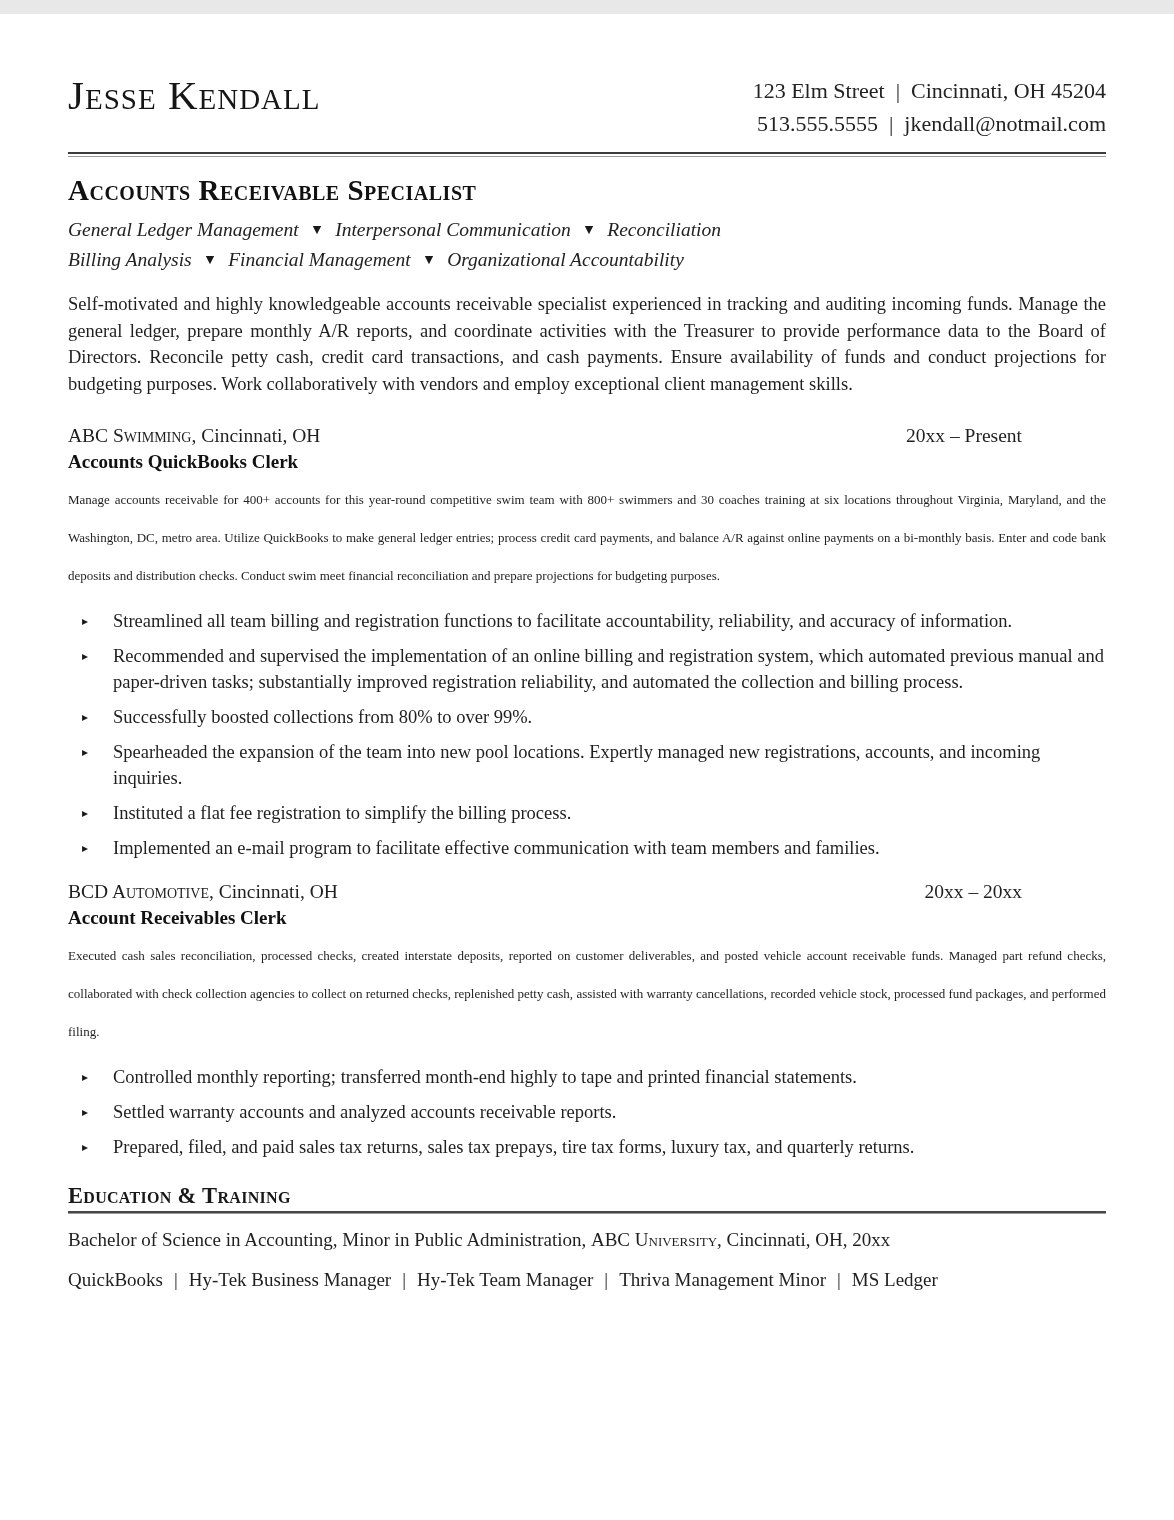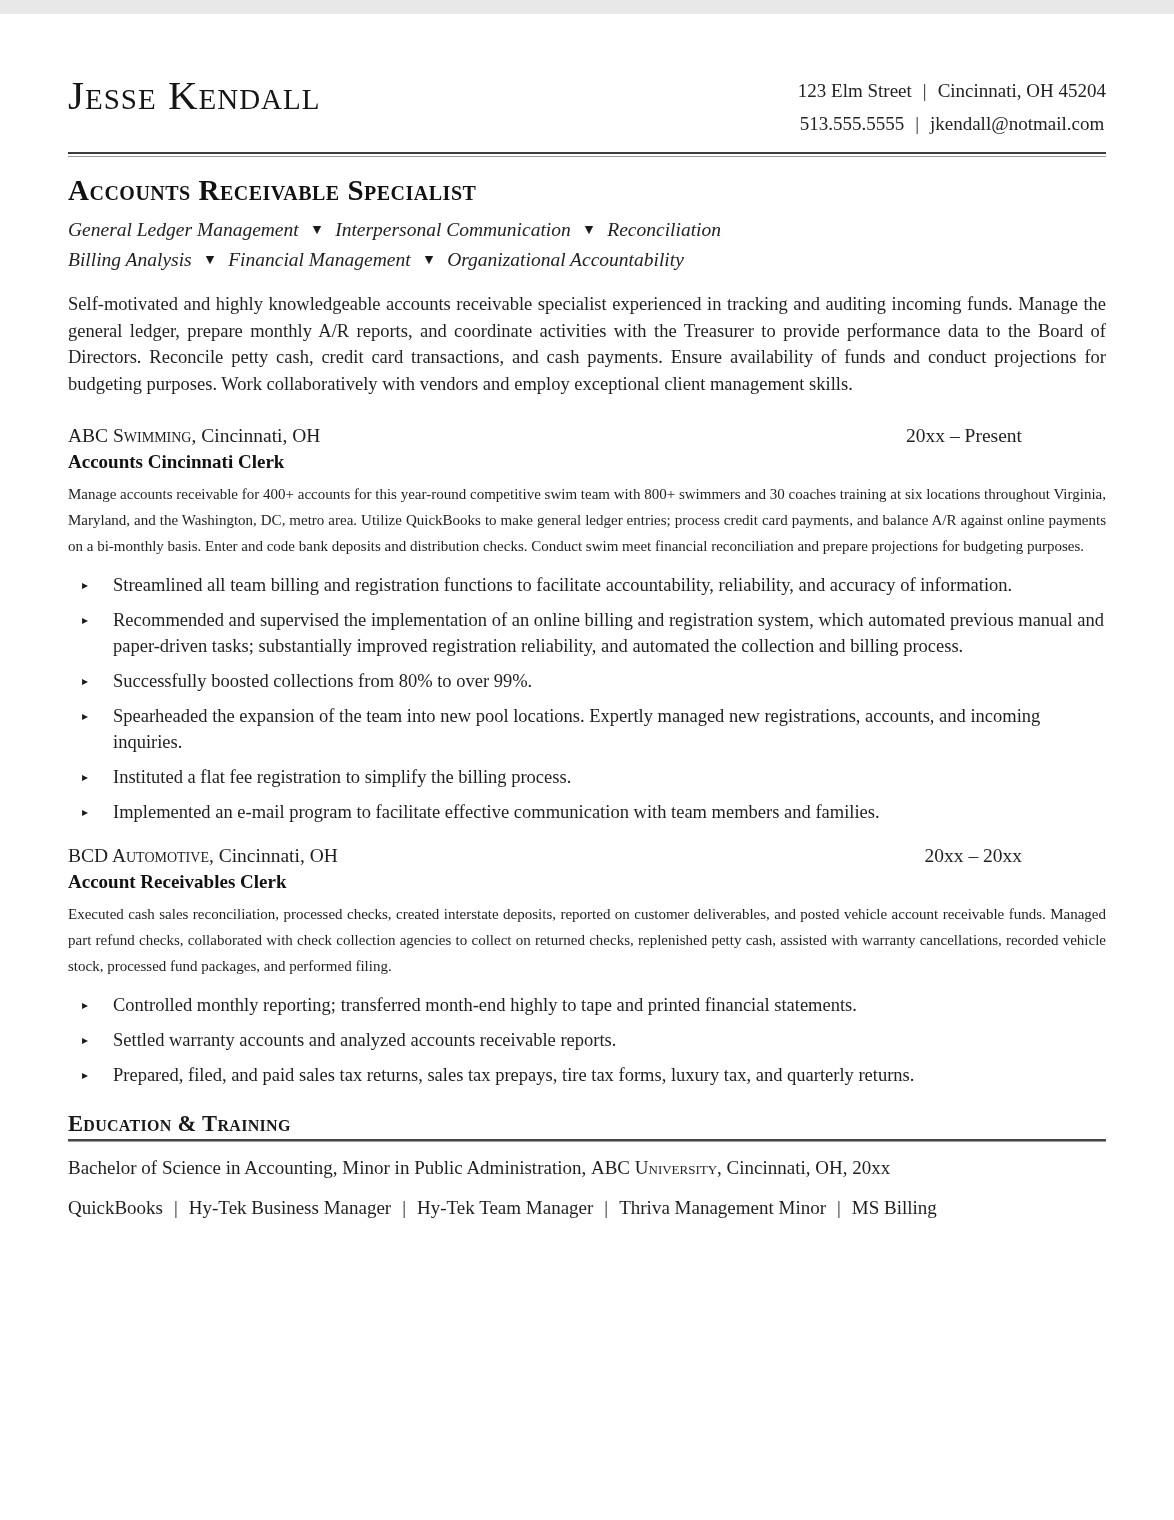--- a/index.html
+++ b/index.html
@@ -8,21 +8,21 @@
     position:relative; overflow:hidden; color:#1f1f1f;
     font-family:"Liberation Serif","DejaVu Serif",serif;
   }
   .content { padding:58px 68px 0 68px; }
 
   .header-row { display:flex; justify-content:space-between; align-items:flex-start; }
   .name {
     font-variant:small-caps; font-size:41px; line-height:46px;
     font-weight:400; letter-spacing:1px; color:#161616; margin:0;
   }
-  .contact { text-align:center; font-size:19px; line-height:33px; margin-top:2px; color:#222; }
+  .contact { text-align:right; font-size:22px; line-height:33px; margin-top:2px; color:#222; }
   .pipe { display:inline-block; margin:0 11px; color:#2a2a2a; }
 
   .divider { margin-top:12px; height:2px; border-top:2px solid #3c3c3c; border-bottom:1px solid #9a9a9a; }
 
   .title {
     margin:16px 0 0 0; font-variant:small-caps; font-size:29px; line-height:34px;
     font-weight:700; letter-spacing:0.5px; color:#111;
   }
 
   .skills { margin-top:9px; font-style:italic; font-size:19.5px; line-height:27px; color:#222; }
@@ -36,21 +36,21 @@
   .sec-heading {
     margin:26px 0 0 0; font-variant:small-caps; font-size:22.5px; line-height:27px;
     font-weight:600; letter-spacing:0.3px; color:#181818;
     padding-bottom:2px; border-bottom:2px solid #474747; box-shadow:0 1px 0 #9a9a9a;
   }
 
   .job-head { display:flex; justify-content:space-between; margin-top:25px; font-size:19.5px; line-height:27px; }
   .company { font-variant:small-caps; }
   .dates { padding-right:84px; white-space:nowrap; }
   .job-title { font-weight:700; font-size:19px; line-height:26px; color:#111; }
-  .job-desc { margin:6px 0 0 0; font-size:15px; line-height:26px; text-align:justify; }
+  .job-desc { margin:6px 0 0 0; font-size:13px; line-height:38px; text-align:justify; }
 
   .bullets { margin:13px 0 0 0; padding:0; list-style:none; }
   .bullets li { display:flex; margin-bottom:9px; font-size:18.5px; line-height:26px; padding-left:14px; }
   .bullet-marker {
     flex:0 0 31px; width:31px; font-family:"DejaVu Sans",sans-serif;
     font-size:12px; line-height:26px; color:#1a1a1a;
   }
   .bullet-text { flex:1; }
 
   .edu-line, .tech-line { margin:13px 0 0 0; font-size:19px; line-height:27px; }
@@ -85,21 +85,21 @@
     </div>
 
     <p class="summary">Self-motivated and highly knowledgeable accounts receivable specialist experienced in tracking and auditing incoming funds. Manage the general ledger, prepare monthly A/R reports, and coordinate activities with the Treasurer to provide performance data to the Board of Directors. Reconcile petty cash, credit card transactions, and cash payments. Ensure availability of funds and conduct projections for budgeting purposes. Work collaboratively with vendors and employ exceptional client management skills.</p>
 
 
     <div>
       <div class="job-head">
         <div><span class="company">ABC Swimming</span><span>, Cincinnati, OH</span></div>
         <span class="dates">20xx – Present</span>
       </div>
-      <div class="job-title">Accounts Cincinnati Clerk</div>
+      <div class="job-title">Accounts QuickBooks Clerk</div>
       <p class="job-desc">Manage accounts receivable for 400+ accounts for this year-round competitive swim team with 800+ swimmers and 30 coaches training at six locations throughout Virginia, Maryland, and the Washington, DC, metro area. Utilize QuickBooks to make general ledger entries; process credit card payments, and balance A/R against online payments on a bi-monthly basis. Enter and code bank deposits and distribution checks. Conduct swim meet financial reconciliation and prepare projections for budgeting purposes.</p>
       <ul class="bullets">
         <li>
             <span class="bullet-marker">▸</span>
             <span class="bullet-text">Streamlined all team billing and registration functions to facilitate accountability, reliability, and accuracy of information.</span>
           </li>
         <li>
             <span class="bullet-marker">▸</span>
             <span class="bullet-text">Recommended and supervised the implementation of an online billing and registration system, which automated previous manual and paper-driven tasks; substantially improved registration reliability, and automated the collection and billing process.</span>
           </li>
@@ -141,17 +141,17 @@
         <li>
             <span class="bullet-marker">▸</span>
             <span class="bullet-text">Prepared, filed, and paid sales tax returns, sales tax prepays, tire tax forms, luxury tax, and quarterly returns.</span>
           </li>
       </ul>
     </div>
 
     <h3 class="sec-heading" style="margin-top:22px;">Education &amp; Training</h3>
     <p class="edu-line"><span>Bachelor of Science in Accounting, Minor in Public Administration, </span><span class="school">ABC University</span><span>, Cincinnati, OH, 20xx</span></p>
 
-    <p class="tech-line"><span>QuickBooks</span><span class="pipe">|</span><span>Hy-Tek Business Manager</span><span class="pipe">|</span><span>Hy-Tek Team Manager</span><span class="pipe">|</span><span>Thriva Management Minor</span><span class="pipe">|</span><span>MS Billing</span></p>
+    <p class="tech-line"><span>QuickBooks</span><span class="pipe">|</span><span>Hy-Tek Business Manager</span><span class="pipe">|</span><span>Hy-Tek Team Manager</span><span class="pipe">|</span><span>Thriva Management Minor</span><span class="pipe">|</span><span>MS Ledger</span></p>
 
 
   </div>
 </div>
 
 </body></html>

